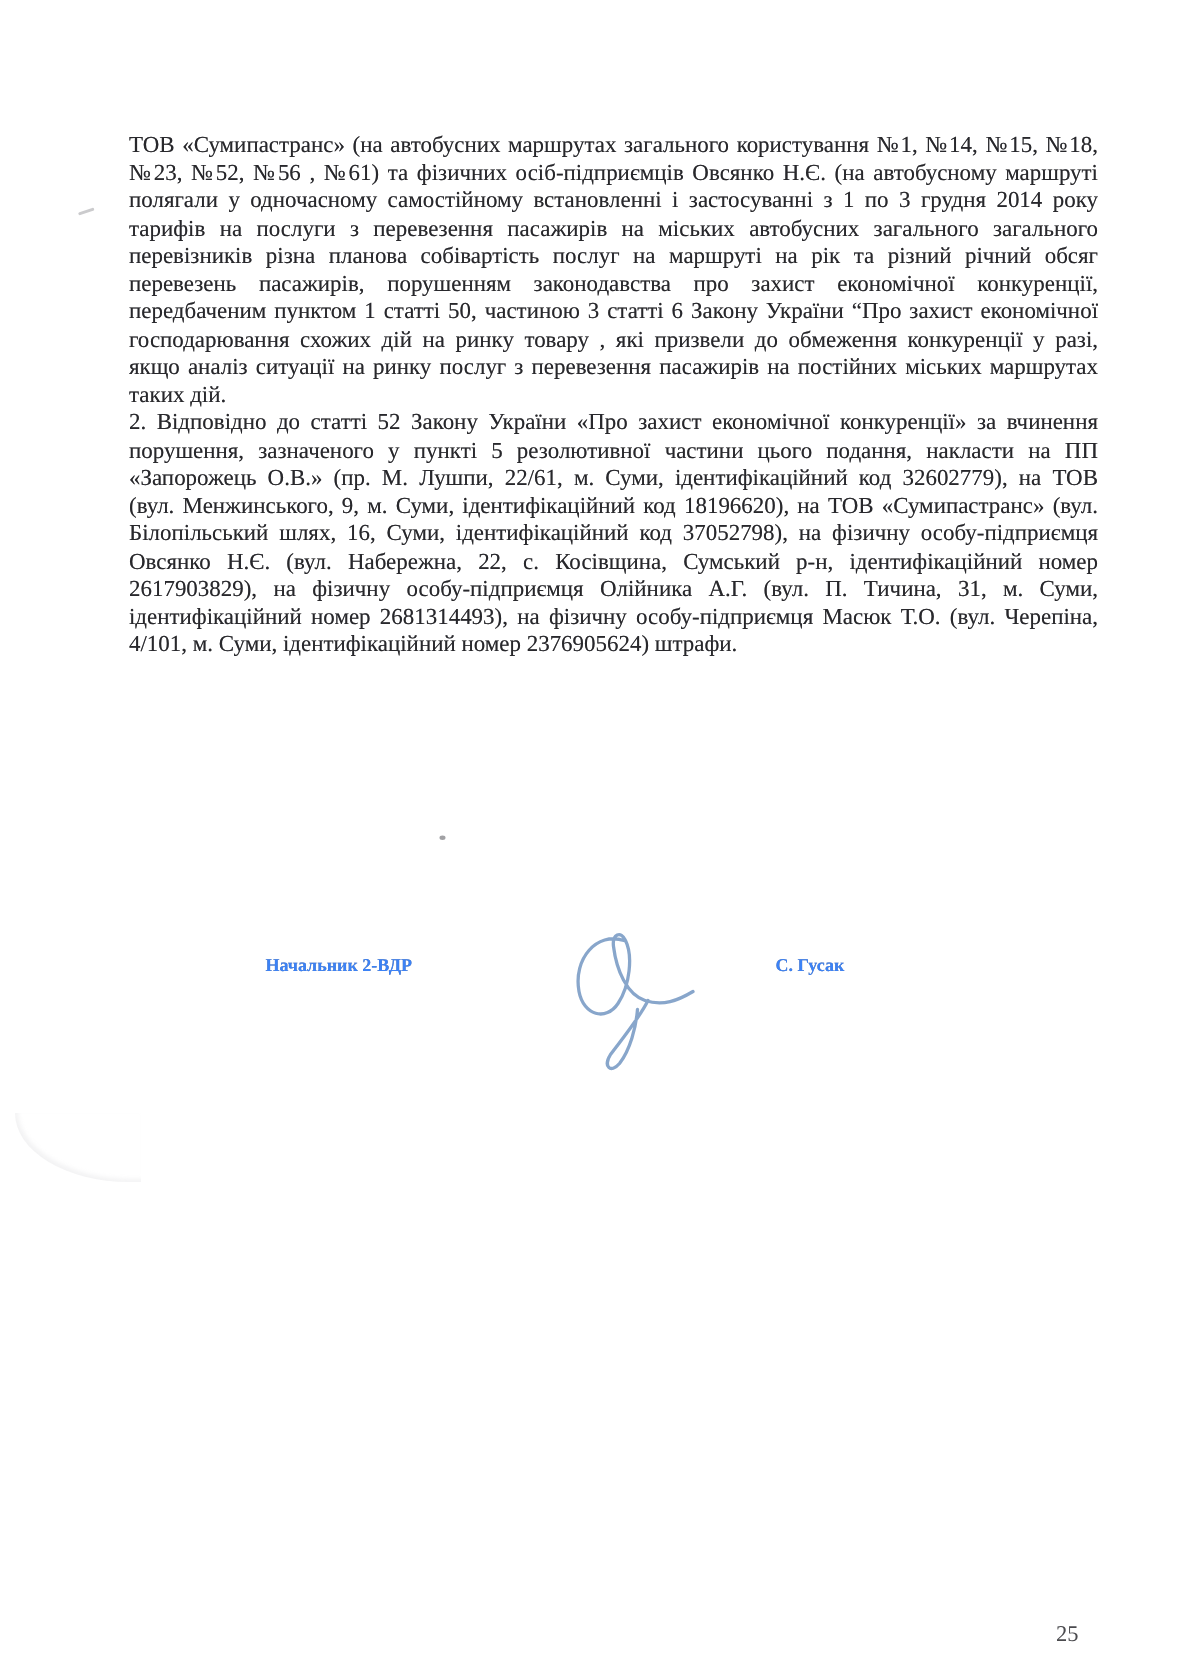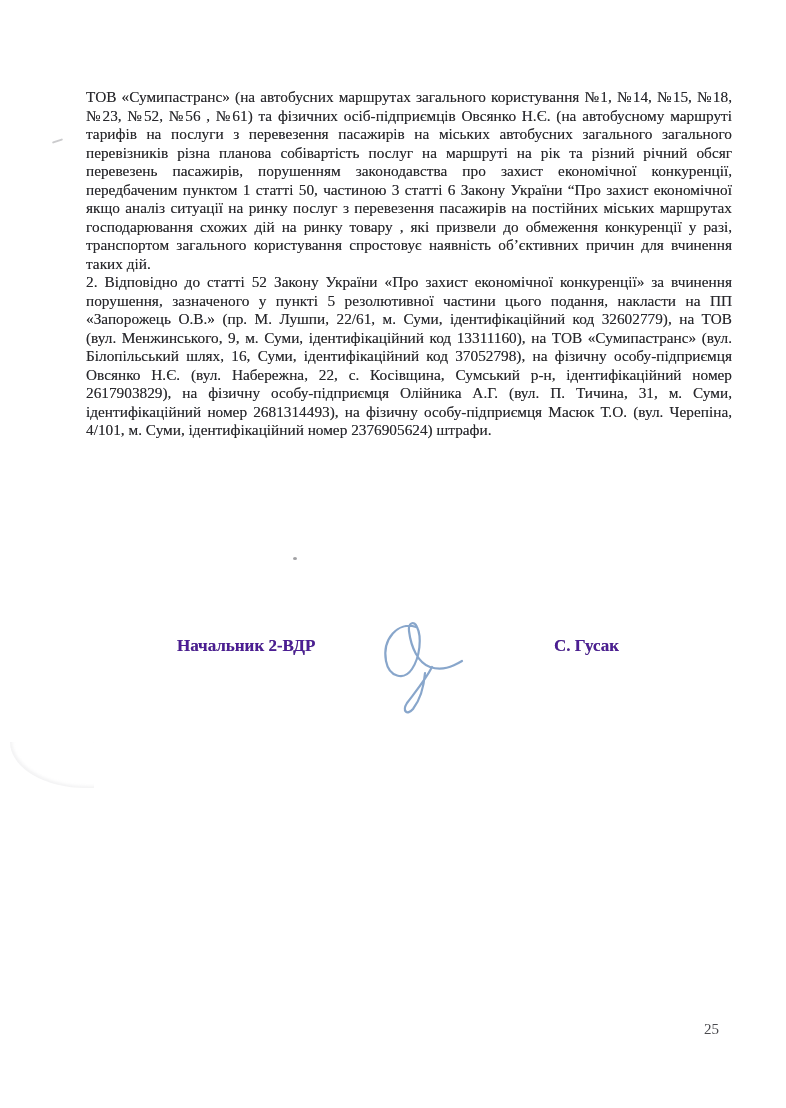--- a/index.html
+++ b/index.html
@@ -33,38 +33,38 @@
     height: 18.5px;
     overflow: hidden;
   }
   .lastline {
     text-align: right;
     text-align-last: left;
   }
   .sig-title, .sig-name {
     position: absolute;
     font-weight: bold;
-    font-size: 17px;
-    color: #4c1d95;
+    font-size: 12px;
+    color: #3b82f6;
     text-shadow: 0 0 0.4px rgba(36,36,58,0.6);
     white-space: nowrap;
   }
   .sig-title { left: 177px; top: 592px; }
-  .sig-name  { left: 554px; top: 592px; }
+  .sig-name  { left: 517px; top: 592px; }
   .signature-svg {
     position: absolute;
     left: 376px;
     top: 573px;
     width: 95px;
     height: 105px;
   }
   .page-number {
     position: absolute;
     left: 704px;
-    top: 977px;
+    top: 1038px;
     font-size: 15px;
     color: #4a4a4e;
   }
   
   .artifact-tick {
     position: absolute;
     left: 52px;
     top: 96px;
     width: 11px;
     height: 2px;
@@ -100,49 +100,49 @@
 
   <div class="textblock">
     <div>
 
         <div class="line">ТОВ «Сумипастранс» (на автобусних маршрутах загального користування №1, №14, №15, №18,</div>
 
         <div class="line">№23, №52, №56 , №61) та фізичних осіб-підприємців Овсянко Н.Є. (на автобусному маршруті</div>
 
 
 
+        <div class="line">полягали у одночасному самостійному встановленні і застосуванні з 1 по 3 грудня 2014 року</div>
 
         <div class="line">тарифів на послуги з перевезення пасажирів на міських автобусних загального загального</div>
 
 
         <div class="line">перевізників різна планова собівартість послуг на маршруті на рік та різний річний обсяг</div>
 
         <div class="line">перевезень пасажирів, порушенням законодавства про захист економічної конкуренції,</div>
 
         <div class="line">передбаченим пунктом 1 статті 50, частиною 3 статті 6 Закону України “Про захист економічної</div>
 
 
+        <div class="line">господарювання схожих дій на ринку товару , які призвели до обмеження конкуренції у разі,</div>
+
         <div class="line">якщо аналіз ситуації на ринку послуг з перевезення пасажирів на постійних міських маршрутах</div>
 
-        <div class="line">господарювання схожих дій на ринку товару , які призвели до обмеження конкуренції у разі,</div>
-
-        <div class="line">транспортом загального користування спростовує наявність об’єктивних причин для вчинення</div>
       </div>
     <div class="line lastline">таких дій.</div>
 
     <div>
 
         <div class="line">2. Відповідно до статті 52 Закону України «Про захист економічної конкуренції» за вчинення</div>
 
         <div class="line">порушення, зазначеного у пункті 5 резолютивної частини цього подання, накласти на ПП</div>
 
         <div class="line">«Запорожець О.В.» (пр. М. Лушпи, 22/61, м. Суми, ідентифікаційний код 32602779), на ТОВ</div>
 
 
-        <div class="line">(вул. Менжинського, 9, м. Суми, ідентифікаційний код 13311160), на ТОВ «Сумипастранс» (вул.</div>
+        <div class="line">(вул. Менжинського, 9, м. Суми, ідентифікаційний код 18196620), на ТОВ «Сумипастранс» (вул.</div>
 
         <div class="line">Білопільський шлях, 16, Суми, ідентифікаційний код 37052798), на фізичну особу-підприємця</div>
 
         <div class="line">Овсянко Н.Є. (вул. Набережна, 22, с. Косівщина, Сумський р-н, ідентифікаційний номер</div>
 
         <div class="line">2617903829), на фізичну особу-підприємця Олійника А.Г. (вул. П. Тичина, 31, м. Суми,</div>
 
         <div class="line">ідентифікаційний номер 2681314493), на фізичну особу-підприємця Масюк Т.О. (вул. Черепіна,</div>
       </div>
     <div class="line lastline">4/101, м. Суми, ідентифікаційний номер 2376905624) штрафи.</div>

